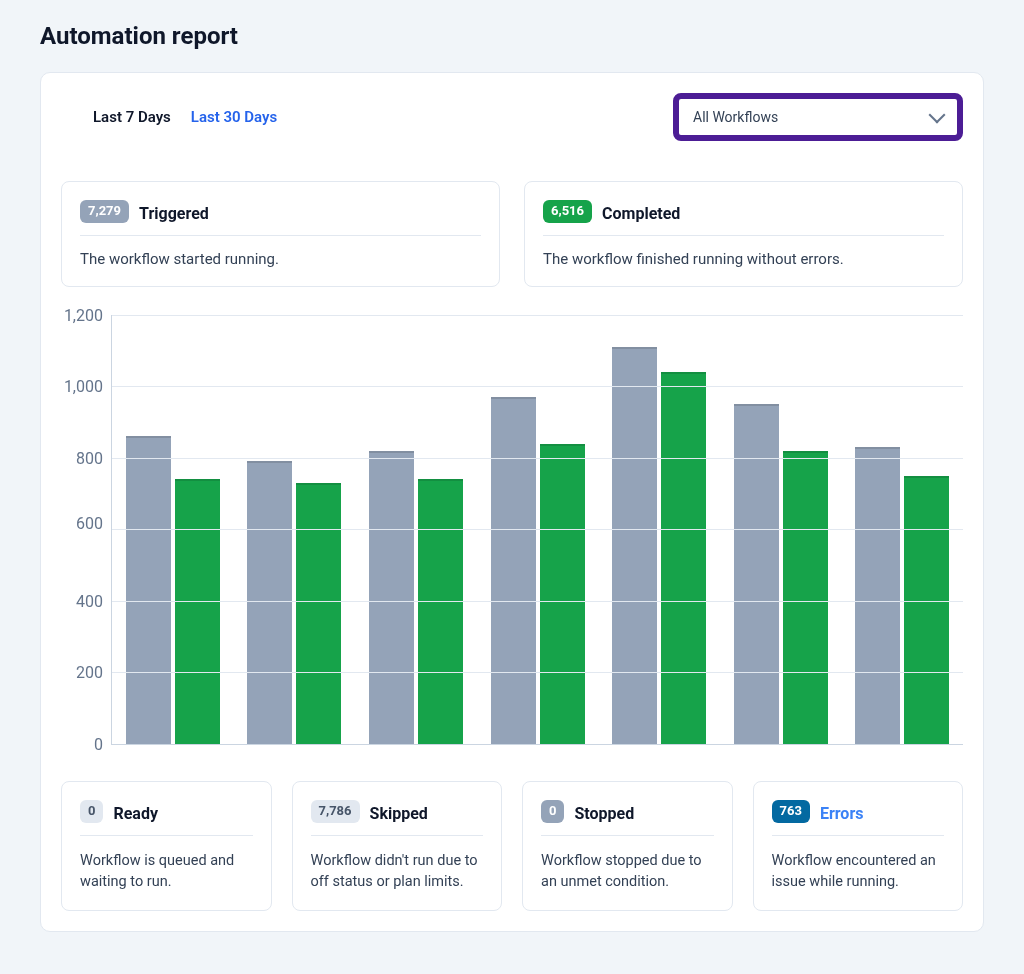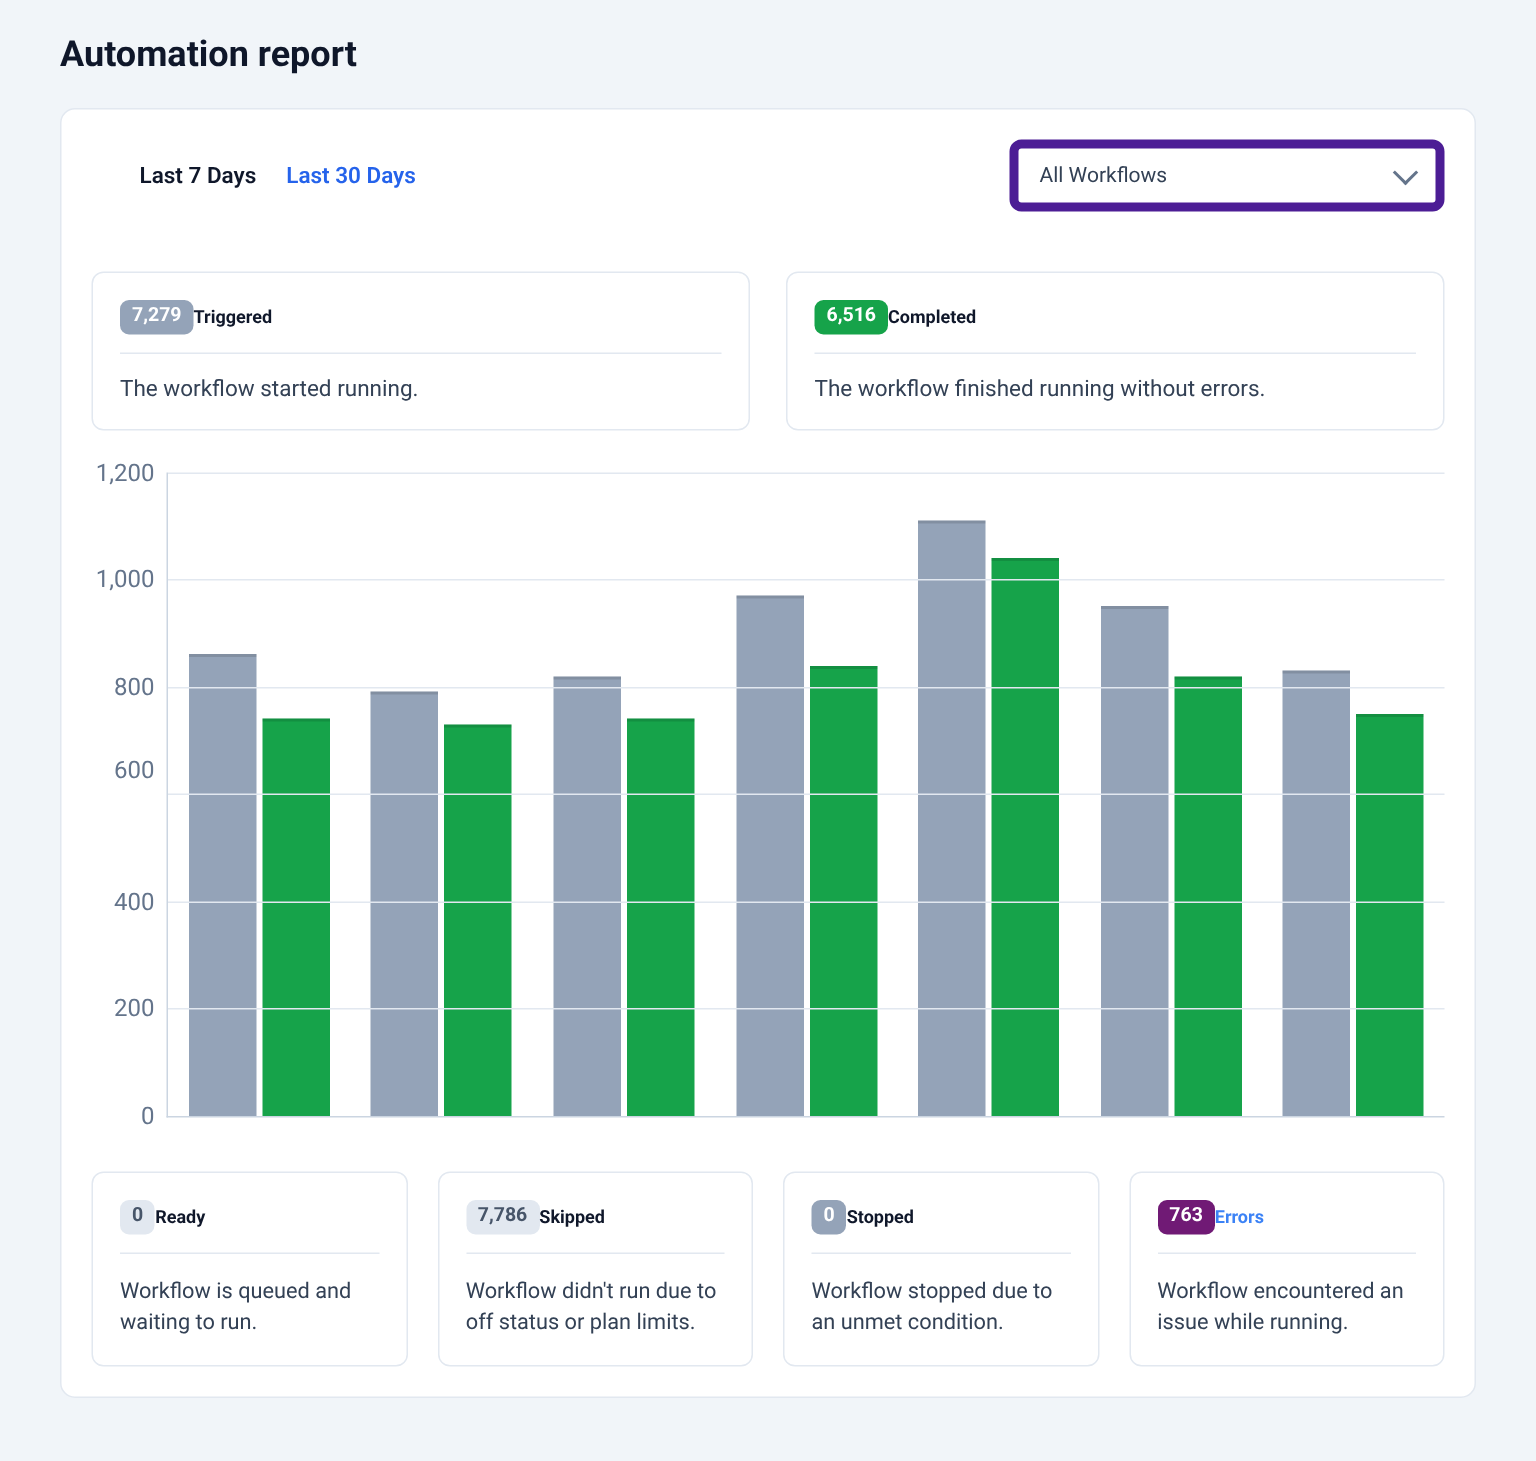--- a/index.html
+++ b/index.html
@@ -44,36 +44,36 @@
     cursor: pointer;
   }
   .chev { width: 12px; height: 12px; border-right: 2px solid #64748b; border-bottom: 2px solid #64748b; transform: rotate(45deg); margin-top: -4px; }
 
   .top-cards { display: grid; grid-template-columns: 1fr 1fr; gap: 24px; margin-bottom: 28px; }
   .card {
     border: 1px solid #e2e8f0;
     border-radius: 8px;
     padding: 18px;
   }
-  .card-head { display: flex; align-items: center; padding-bottom: 12px; border-bottom: 1px solid #e2e8f0; }
+  .card-head { display: flex; align-items: flex-end; gap: 10px; padding-bottom: 12px; border-bottom: 1px solid #e2e8f0; }
   .card-desc { padding-top: 14px; color: #334155; font-size: 15px; }
   .badge {
     display: inline-block;
     padding: 3px 8px;
     border-radius: 6px;
     font-size: 13px;
     font-weight: 700;
     color: #fff;
     line-height: 1.3;
   }
   .badge-gray  { background: #94a3b8; }
   .badge-green { background: #16a34a; }
   .badge-light { background: #e2e8f0; color: #475569; }
-  .badge-red   { background: #701a75; }
-  .card-title { font-size: 12px; font-weight: 700; color: #0f172a; }
+  .badge-red   { background: #0369a1; }
+  .card-title { font-size: 16px; font-weight: 700; color: #0f172a; }
   .card-title.red { color: #3b82f6; }
 
   
   .chart-wrap { position: relative; display: flex; }
   .y-axis { width: 50px; position: relative; }
   .plot {
     flex: 1;
     height: 430px;
     position: relative;
     border-left: 1px solid #cbd5e1;
@@ -125,21 +125,21 @@
         </div>
         <div class="card-desc">The workflow finished running without errors.</div>
       </div>
     </div>
 
   <div class="chart-wrap">
     <div class="y-axis" id="y-axis" style="height: 429px;">
         <div class="y-label" style="bottom: 0px;">0</div>
         <div class="y-label" style="bottom: 71.5px;">200</div>
         <div class="y-label" style="bottom: 143px;">400</div>
-        <div class="y-label" style="bottom: 231px; text-align: center;">600</div>
+        <div class="y-label" style="bottom: 221px; text-align: center;">600</div>
         <div class="y-label" style="bottom: 286px;">800</div>
         <div class="y-label" style="bottom: 357.5px;">1,000</div>
         <div class="y-label" style="bottom: 429px;">1,200</div>
       </div>
     <div class="plot" id="plot">
       <div class="bars-layer" id="bars">
           <div class="group">
             <div class="bar s0" title="Triggered – Friday: 860" style="height: 307.45px; background: rgb(148, 163, 184);"></div>
             <div class="bar s1" title="Completed – Friday: 740" style="height: 264.55px; background: rgb(22, 163, 74);"></div>
           </div>

